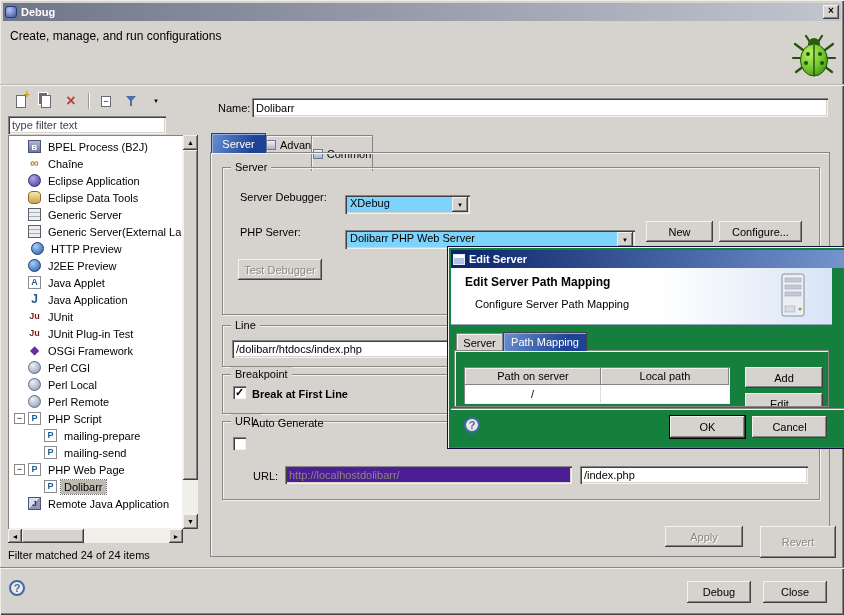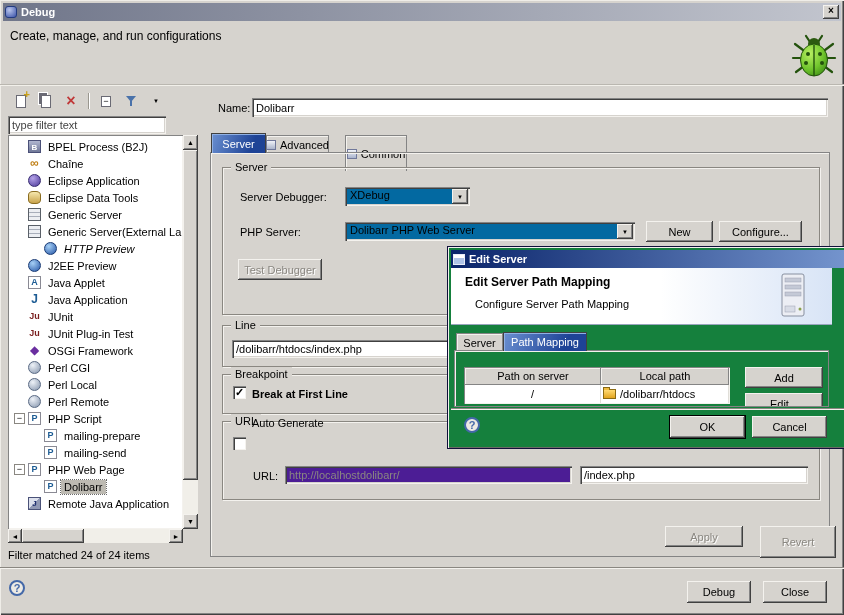--- a/index.html
+++ b/index.html
@@ -16,22 +16,22 @@
   .btn.disabled{color:#8a8781;text-shadow:1px 1px 0 #fff}
   .field{position:absolute;background:#fff;border:none;color:#000;padding:2px 4px;font:11px "Liberation Sans",sans-serif;
     box-shadow: inset 1px 1px 0 #848484, inset 2px 2px 0 #404040, inset -1px -1px 0 #f4f2ee, inset -2px -2px 0 #d6d3ce;}
   .field.gray{background:#4c1d95;color:#8a8781}
   .group{position:absolute;border:1px solid #8a8781;box-shadow: inset 1px 1px 0 #f4f2ee, 1px 1px 0 #f4f2ee}
   .gtitle{position:absolute;top:-8px;left:8px;background:#d6d3ce;padding:0 4px;line-height:14px}
   .tab{position:absolute;background:#d6d3ce;border:1px solid #848484;border-bottom:none;cursor:default;
     box-shadow:inset 1px 1px 0 #f4f2ee;display:flex;align-items:center;justify-content:center;gap:4px}
   .tab.sel{background:linear-gradient(110deg,#6a8fd0 0%,#1e4396 75%);color:#fff;z-index:3;box-shadow:inset 1px 1px 0 #8fb0e4;border-color:#404040}
   .tabico{width:10px;height:10px;border:1px solid #70789a;background:linear-gradient(#f0f2f8,#aab4cc);flex:none}
-  .combo{position:absolute;background:#0369a1;cursor:default;white-space:nowrap;overflow:hidden;padding:2px 36px 2px 5px;
-    box-shadow: inset 1px 1px 0 #848484, inset 2px 2px 0 #404040, inset -1px -1px 0 #f4f2ee, inset -2px -2px 0 #d6d3ce;}
+  .combo{position:absolute;background:#7dd3fc;cursor:default;white-space:nowrap;overflow:hidden;padding:2px 36px 2px 5px;
+    box-shadow: inset 1px 1px 0 #848484, inset 2px 2px 0 #404040, inset -1px -1px 0 #f4f2ee, inset -2px -2px 0 #d6d3ce; margin-top: 8px;}
   .combo .arr{position:absolute;right:2px;top:2px;bottom:2px;width:16px;background:#d6d3ce;
     box-shadow: inset -1px -1px 0 #404040, inset 1px 1px 0 #f4f2ee, inset -2px -2px 0 #848484;
     display:flex;align-items:center;justify-content:center}
   .combo .arr::before{content:"▼";font-size:6px;color:#000}
   .check{position:absolute;width:13px;height:13px;background:#fff;text-align:center;cursor:default;
     font:bold 11px/13px "Liberation Sans",sans-serif;
     box-shadow: inset 1px 1px 0 #848484, inset 2px 2px 0 #404040, inset -1px -1px 0 #f4f2ee;}
   .help{position:absolute;width:16px;height:16px;border-radius:50%;border:2px solid #4468a8;color:#4468a8;
     background:#eceae4;font:bold 11px/12px "Liberation Sans",sans-serif;text-align:center;cursor:default}
   .help::before{content:"?"}
@@ -193,21 +193,21 @@
       <div class="trow" style="padding-left: 4px;">
         <span class="texp"></span>
         <span class="ico ic-srv"></span>
         <span class="tlabel">Generic Server</span>
       </div>
       <div class="trow" style="padding-left: 4px;">
         <span class="texp"></span>
         <span class="ico ic-srv"></span>
         <span class="tlabel">Generic Server(External La</span>
       </div>
-      <div class="trow" style="padding-left: 20px; font-style: italic;">
+      <div class="trow" style="padding-left: 7px;">
         <span class="texp"></span>
         <span class="ico ic-globe"></span>
         <span class="tlabel">HTTP Preview</span>
       </div>
       <div class="trow" style="padding-left: 4px;">
         <span class="texp"></span>
         <span class="ico ic-globe"></span>
         <span class="tlabel">J2EE Preview</span>
       </div>
       <div class="trow" style="padding-left: 4px;">
@@ -299,21 +299,21 @@
   <div class="label" style="left:218px;top:102px">Name:</div>
   <input class="field" style="left: 252px; top: 98px; width: 576px; height: 19px;" value="Dolibarr">
 
   <div class="tab sel" style="left:211px;top:133px;width:55px;height:20px">
     <span>Server</span>
   </div>
   <div class="tab" style="left:266px;top:135px;width:63px;height:18px">
     <span class="tabico"></span>
     <span>Advanced</span>
   </div>
-  <div class="tab" style="left:345px;top:135px;width:62px;height:36px">
+  <div class="tab" style="left:311px;top:135px;width:62px;height:36px">
     <span class="tabico"></span>
     <span>Common</span>
   </div>
 
   <div id="notebook"></div>
 
   <div class="group" style="left:222px;top:167px;width:598px;height:148px">
     <span class="gtitle">Server</span>
   </div>
   <div class="label" style="left:240px;top:191px">Server Debugger:</div>
@@ -390,24 +390,20 @@
     </div>
 
     <div id="d-content">
       <div class="ptable">
         <div class="pthr">
           <span class="pth" style="width:136px">Path on server</span>
           <span class="pth" style="width:128px">Local path</span>
         </div>
         <div class="ptr">
           <span class="ptc" style="width:136px;justify-content:center">/</span>
-          <span class="ptc" style="width:128px">
-            <span class="folder"></span>
-            <span>/dolibarr/htdocs</span>
-          </span>
         </div>
       </div>
       <button class="btn" style="left:290px;top:16px;width:78px;height:21px">Add</button>
       <button class="btn" style="left:290px;top:42px;width:78px;height:21px">Edit...</button>
     </div>
 
     <div id="d-bottom"></div>
     <span class="help" style="left:16px;top:170px"></span>
     <button class="btn default" style="left:222px;top:169px;width:75px;height:22px">OK</button>
     <button class="btn" style="left:304px;top:169px;width:75px;height:22px">Cancel</button>

